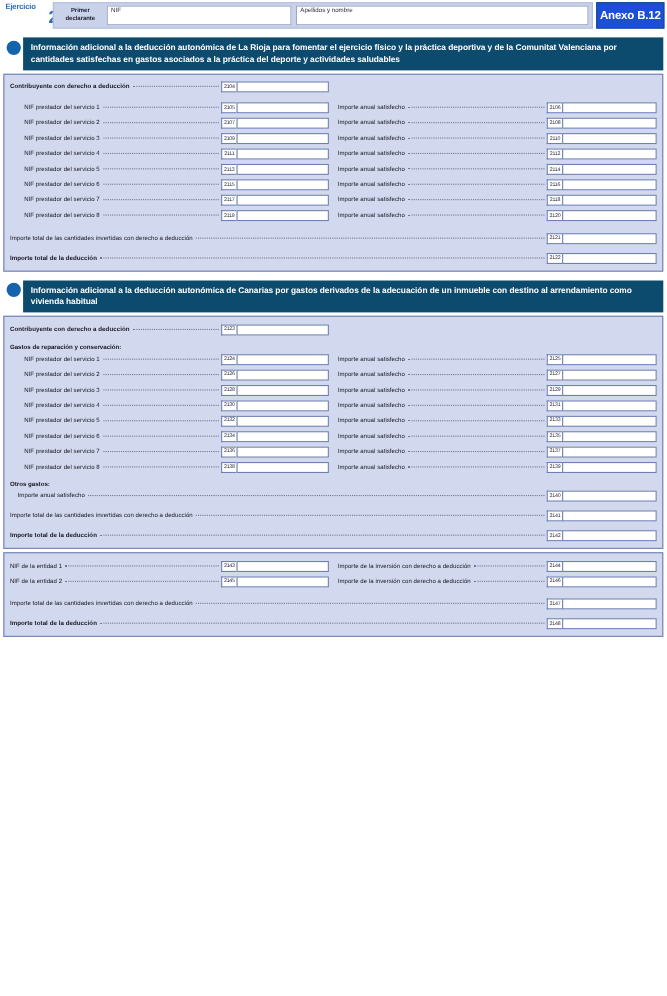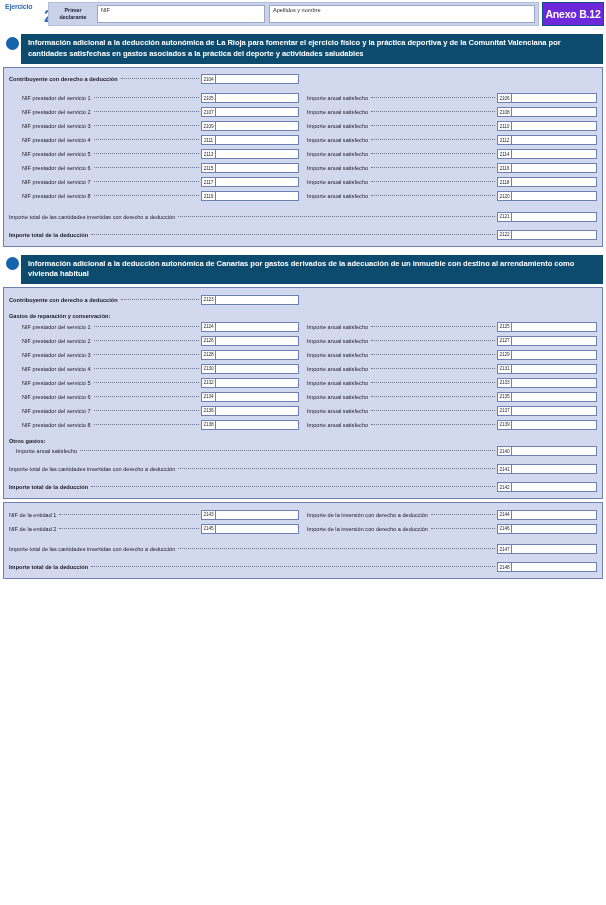--- a/index.html
+++ b/index.html
@@ -91,21 +91,21 @@
   .field-nif {
     flex: 0 0 168px;
     margin-right: 4px;
   }
   .field-name {
     flex: 1 1 auto;
     margin-right: 3px;
   }
   .anexo {
     flex: 0 0 62px;
-    background: #6d28d9;
+    background: #1d4ed8;
     border: 1px solid #0e4f8c;
     color: #ffffff;
     font-size: 10.5px;
     font-weight: bold;
     display: flex;
     align-items: center;
     justify-content: center;
     letter-spacing: -0.2px;
     margin-left: 3px;
     box-sizing: border-box;

